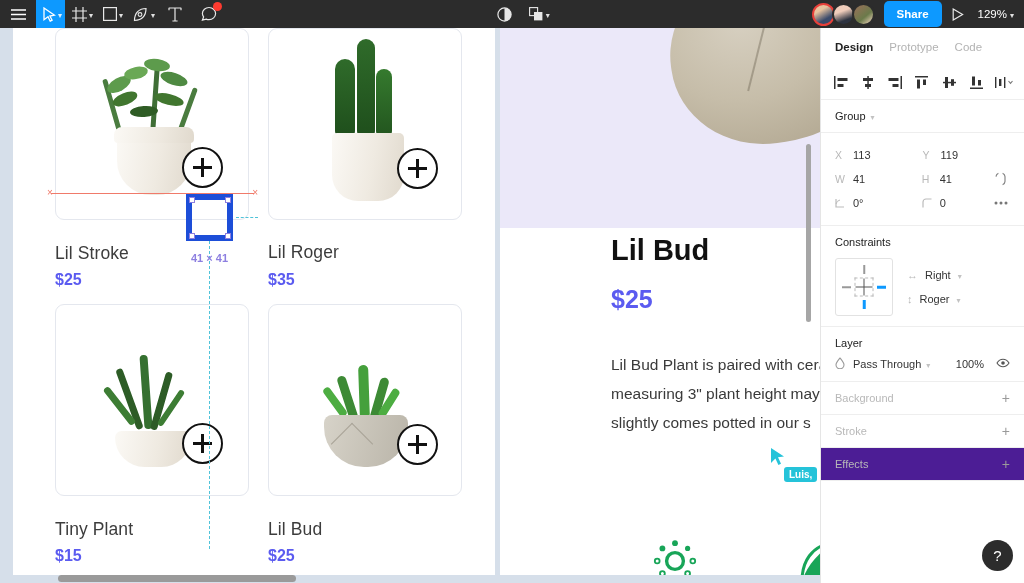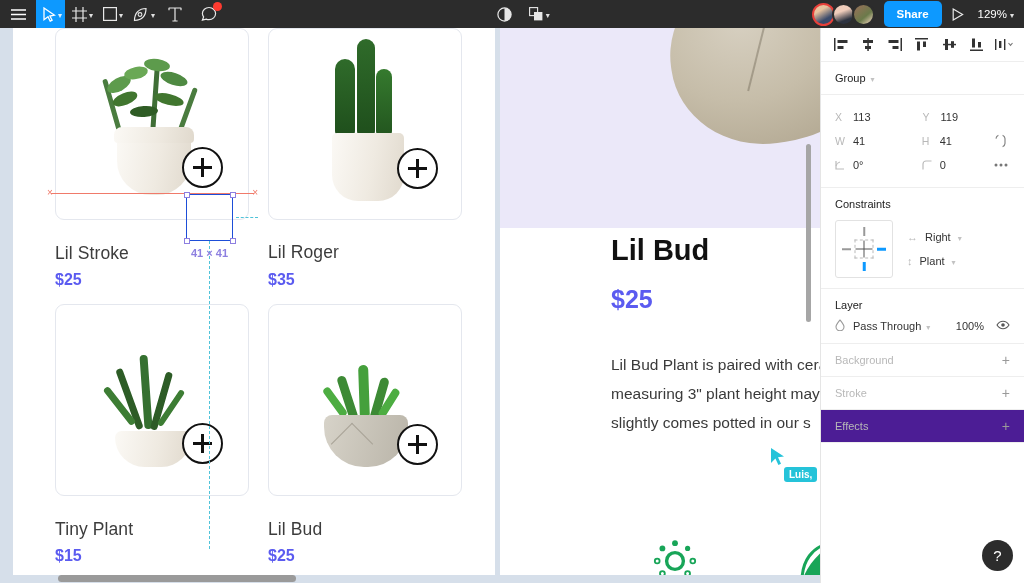--- a/index.html
+++ b/index.html
@@ -154,21 +154,21 @@
     width: 290px;
     font-size: 15.5px; line-height: 29px; color: #3a3a3a;
   }
   .sun-icon { position: absolute; left: 152px; top: 510px; width: 46px; height: 46px; }
   .leaf-icon { position: absolute; left: 296px; top: 513px; width: 40px; height: 44px; }
 
   
   .sel-box {
     position: absolute; left: 186px; top: 166px;
     width: 47px; height: 47px;
-    border: 1px solid #1d4ed8;
+    border: 6px solid #1d4ed8;
     z-index: 30;
   }
   .handle {
     position: absolute; width: 6px; height: 6px;
     background: #fff; border: 1px solid #8d7fe0;
   }
   .handle.tl { left: -3.5px; top: -3.5px; }
   .handle.tr { right: -3.5px; top: -3.5px; }
   .handle.bl { left: -3.5px; bottom: -3.5px; }
   .handle.br { right: -3.5px; bottom: -3.5px; }
@@ -500,20 +500,25 @@
       </svg>
       <span class="tag">Luis,</span>
     </div>
 
     <div class="frame-scrollbar"></div>
     <div class="canvas-scroll-h"></div>
   </div>
 
   <div class="rpanel">
 
+    <div class="rp-tabs">
+      <span class="rp-tab active">Design</span>
+      <span class="rp-tab">Prototype</span>
+      <span class="rp-tab">Code</span>
+    </div>
 
     <div class="rp-align">
       <span class="align-ic">
         <svg width="14" height="13" viewBox="0 0 14 13">
             <rect x="0" y="0" width="1.5" height="13" fill="#333"></rect>
             <rect x="3.5" y="2" width="10" height="3" fill="#333"></rect>
             <rect x="3.5" y="8" width="6" height="3" fill="#333"></rect>
           </svg>
       </span>
       <span class="align-ic">
@@ -636,21 +641,21 @@
           <span class="cw-plus-v"></span>
         </div>
         <div>
           <div class="cdrop">
             <span class="muted">↔</span>
             <span class="lbl">Right</span>
             <span class="caret muted">▾</span>
           </div>
           <div class="cdrop">
             <span class="muted">↕</span>
-            <span class="lbl">Plant</span>
+            <span class="lbl">Roger</span>
             <span class="caret muted">▾</span>
           </div>
         </div>
       </div>
     </div>
 
     <div class="rp-sec">
       <div class="rp-head" style="margin-bottom:8px;">Layer</div>
       <div class="rp-row">
         <span class="muted" style="margin-right:8px;">

